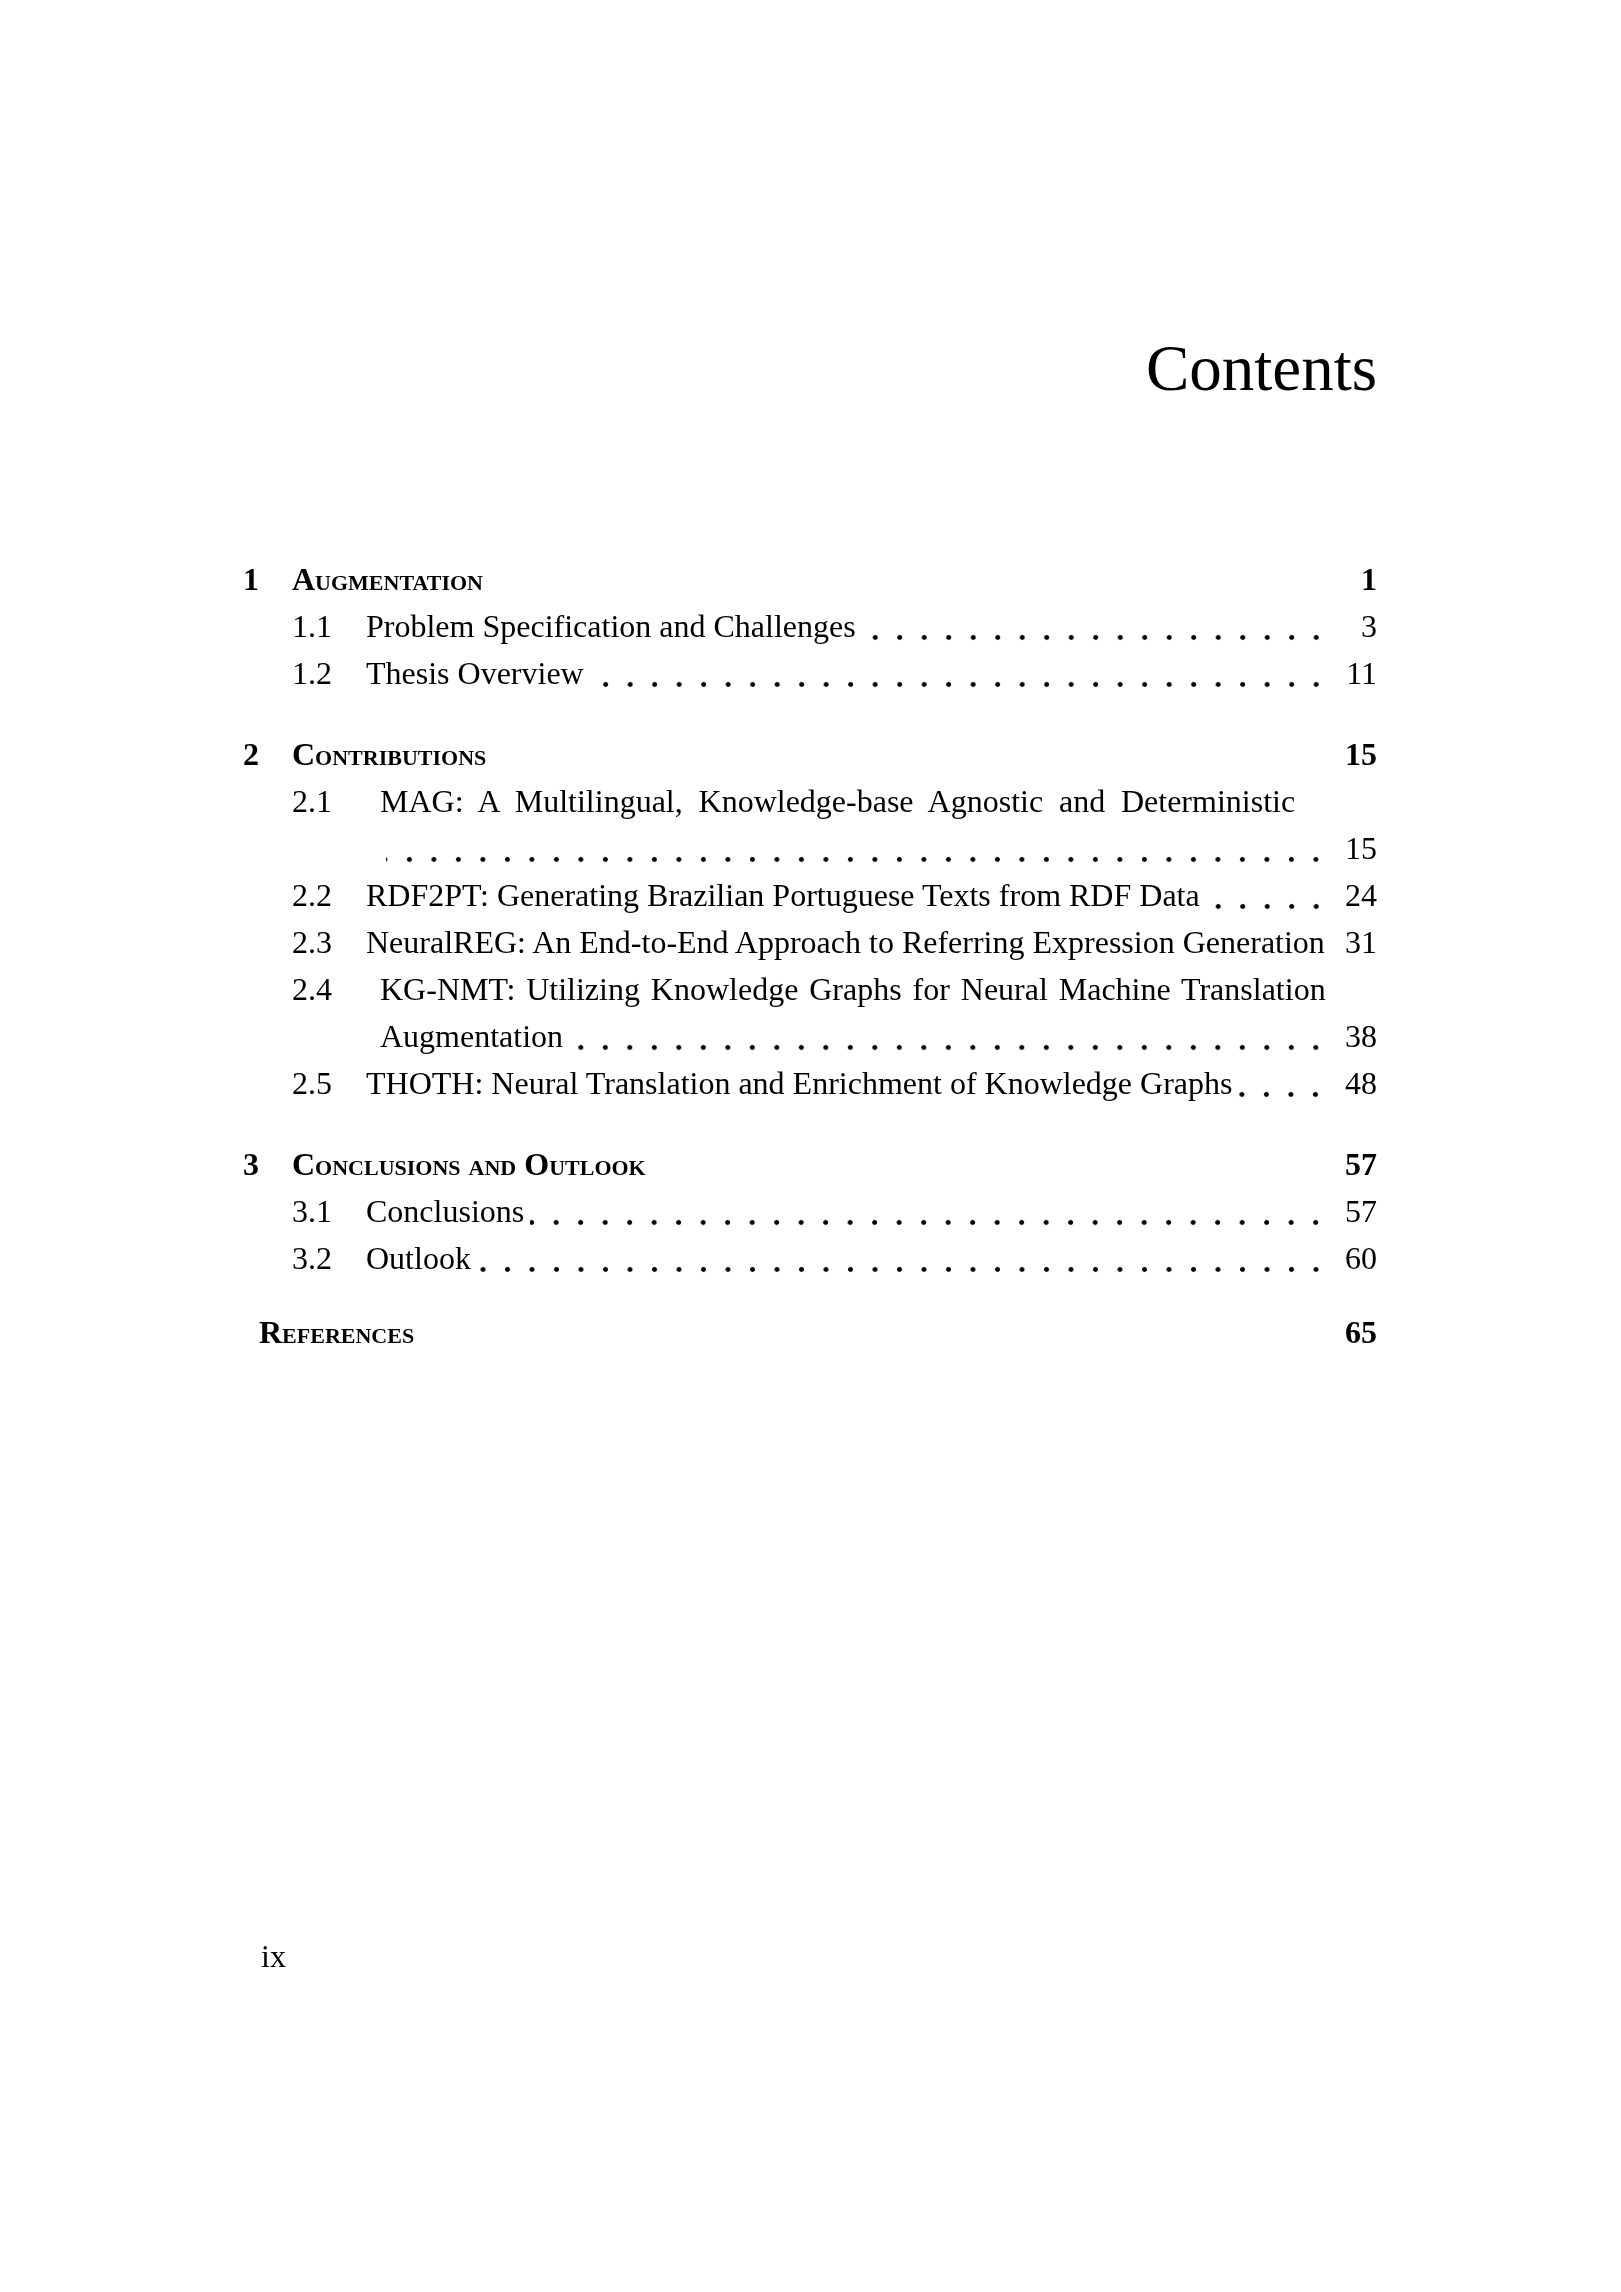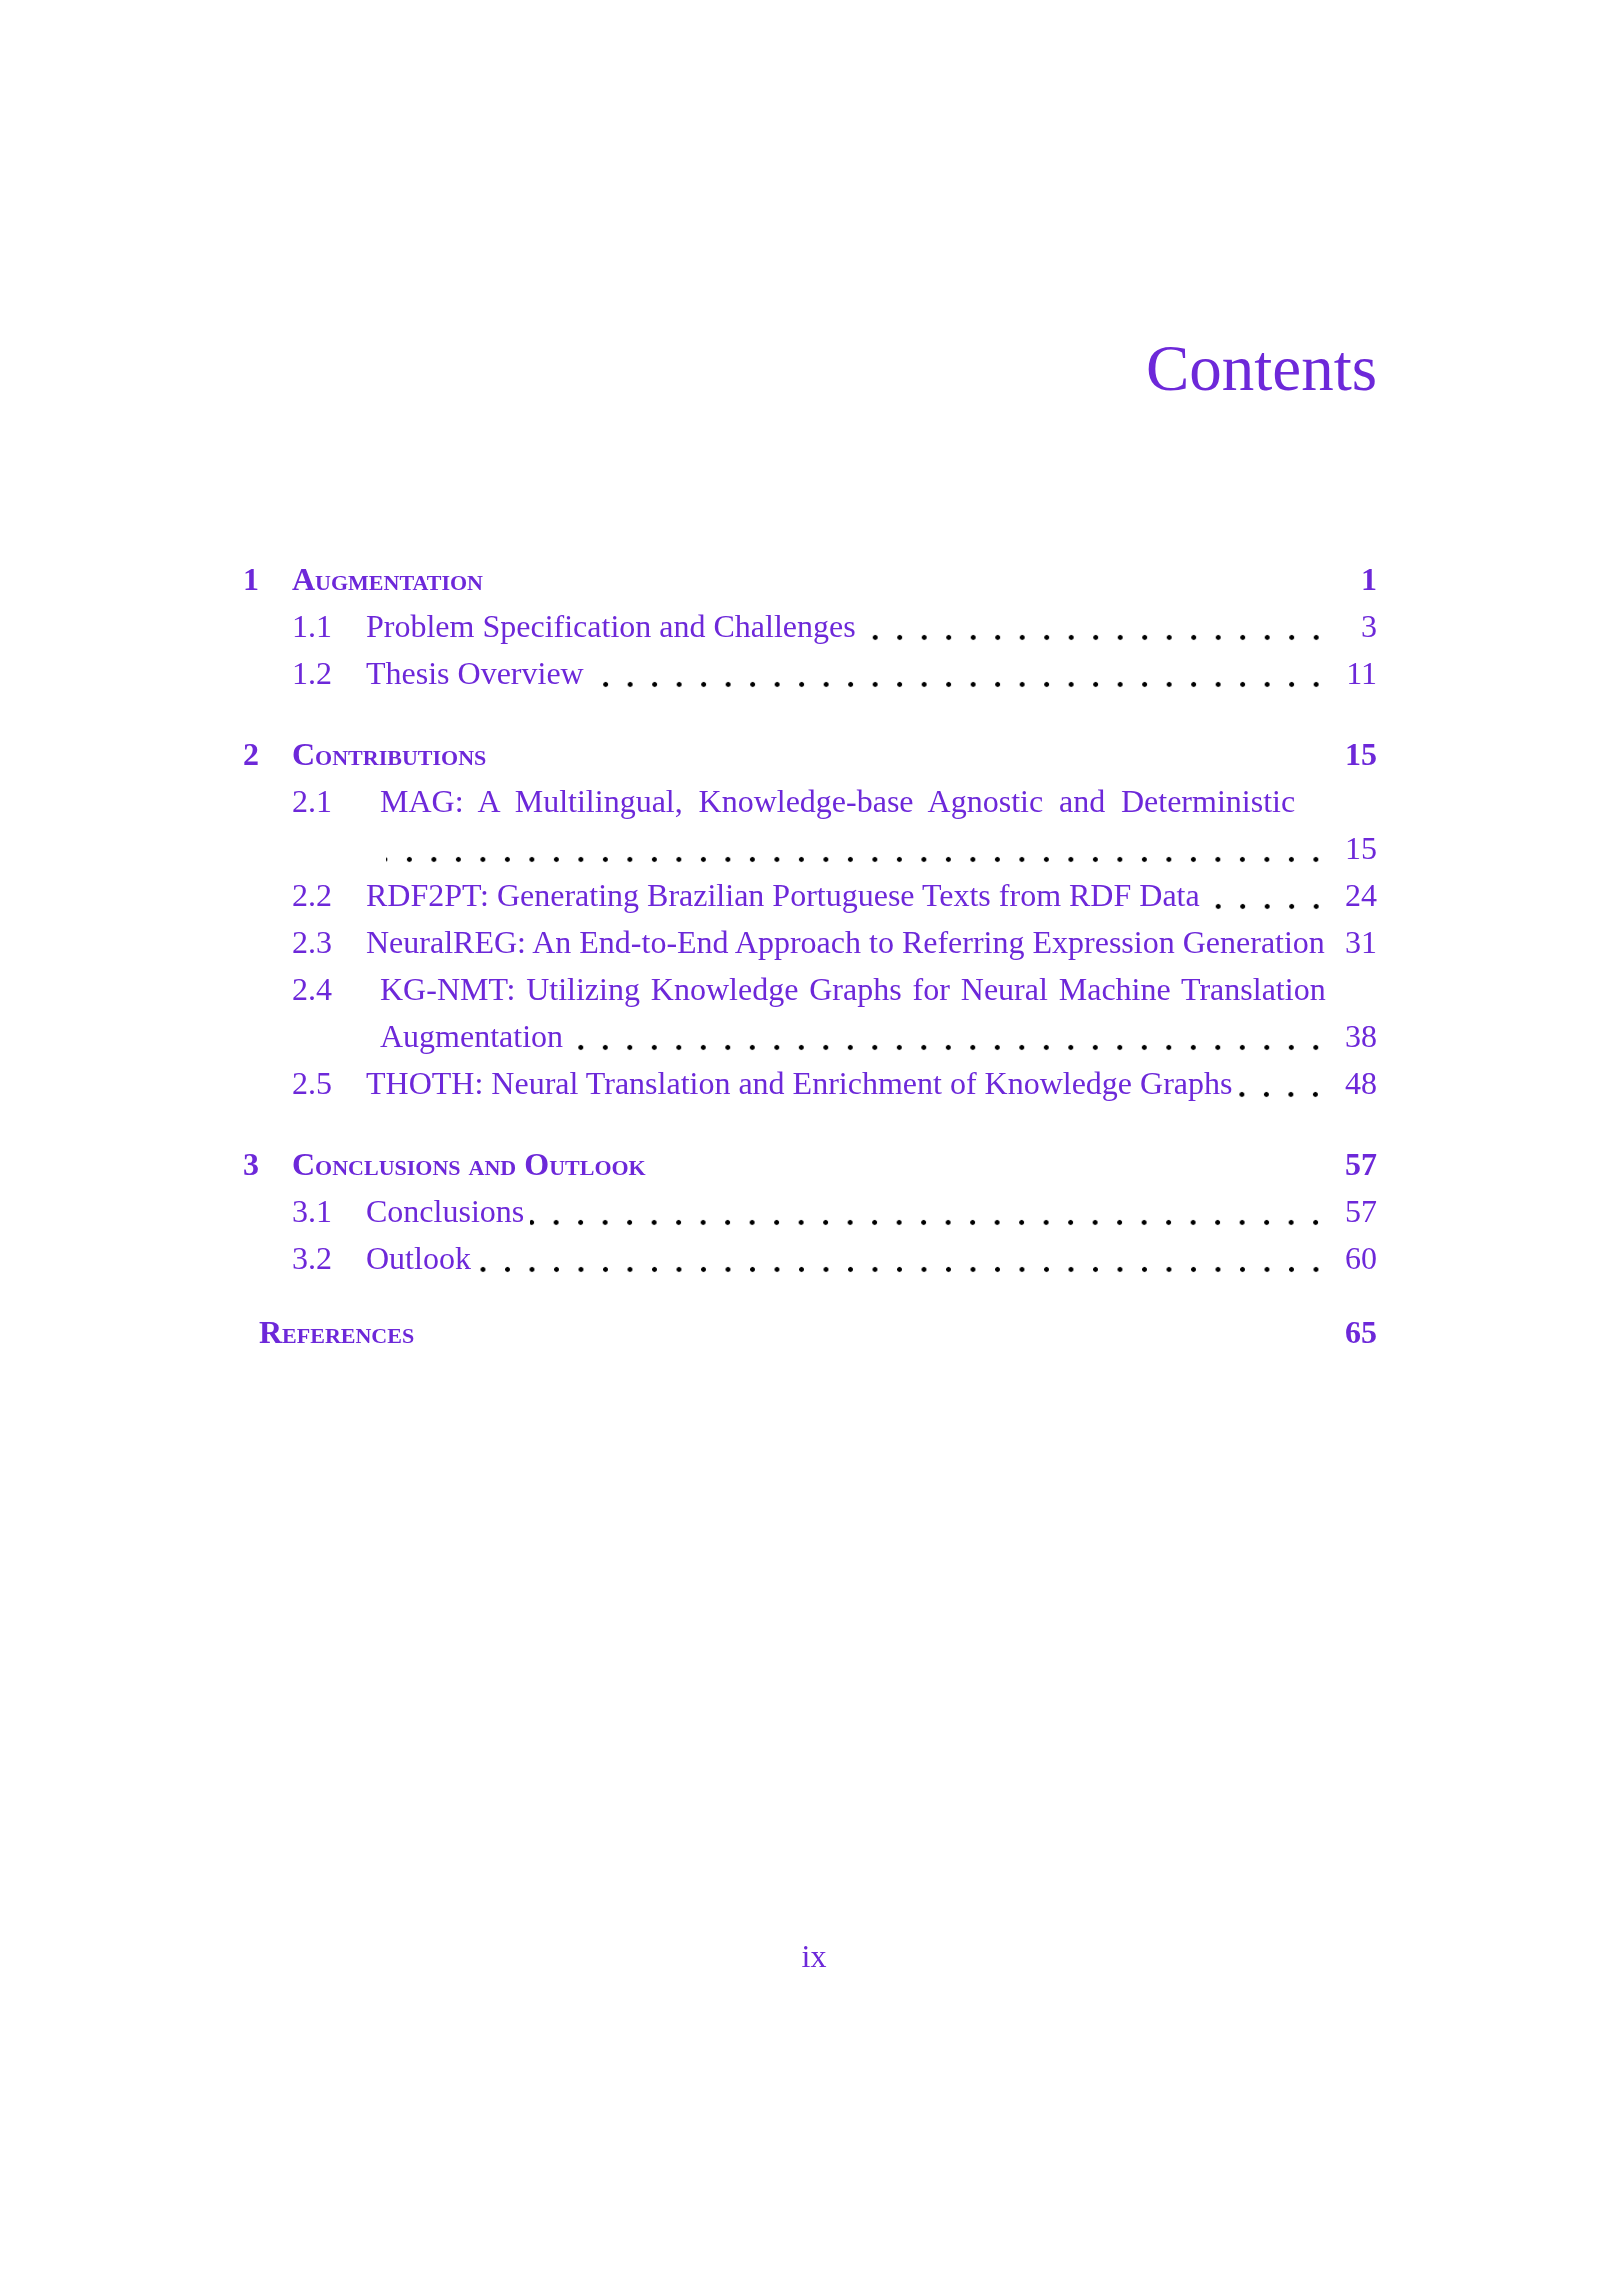--- a/index.html
+++ b/index.html
@@ -5,21 +5,21 @@
   html, body {
     margin: 0;
     padding: 0;
     background: #ffffff;
   }
   .page {
     position: relative;
     width: 1621px;
     height: 2293px;
     background: #ffffff;
-    color: #6d28d9;
+    color: #000000;
     font-family: "Liberation Serif", "DejaVu Serif", serif;
     overflow: hidden;
   }
   .content {
     position: absolute;
     left: 243px;
     top: 336px;
     width: 1134px;
   }
   .doc-title {
@@ -92,24 +92,23 @@
     flex: 1 1 auto;
   }
   .pg {
     flex: 0 0 49px;
     width: 49px;
     text-align: right;
   }
   .pg.bold { font-weight: 700; }
   .footer {
     position: absolute;
-    left: 247px;
+    left: 261px;
     top: 1933px;
     width: 1134px;
-    text-align: center;
     font-size: 32px;
     line-height: 47px;
   }
 </style>
 </head>
 <body>
 
 <div class="page">
   <div class="content">
 

